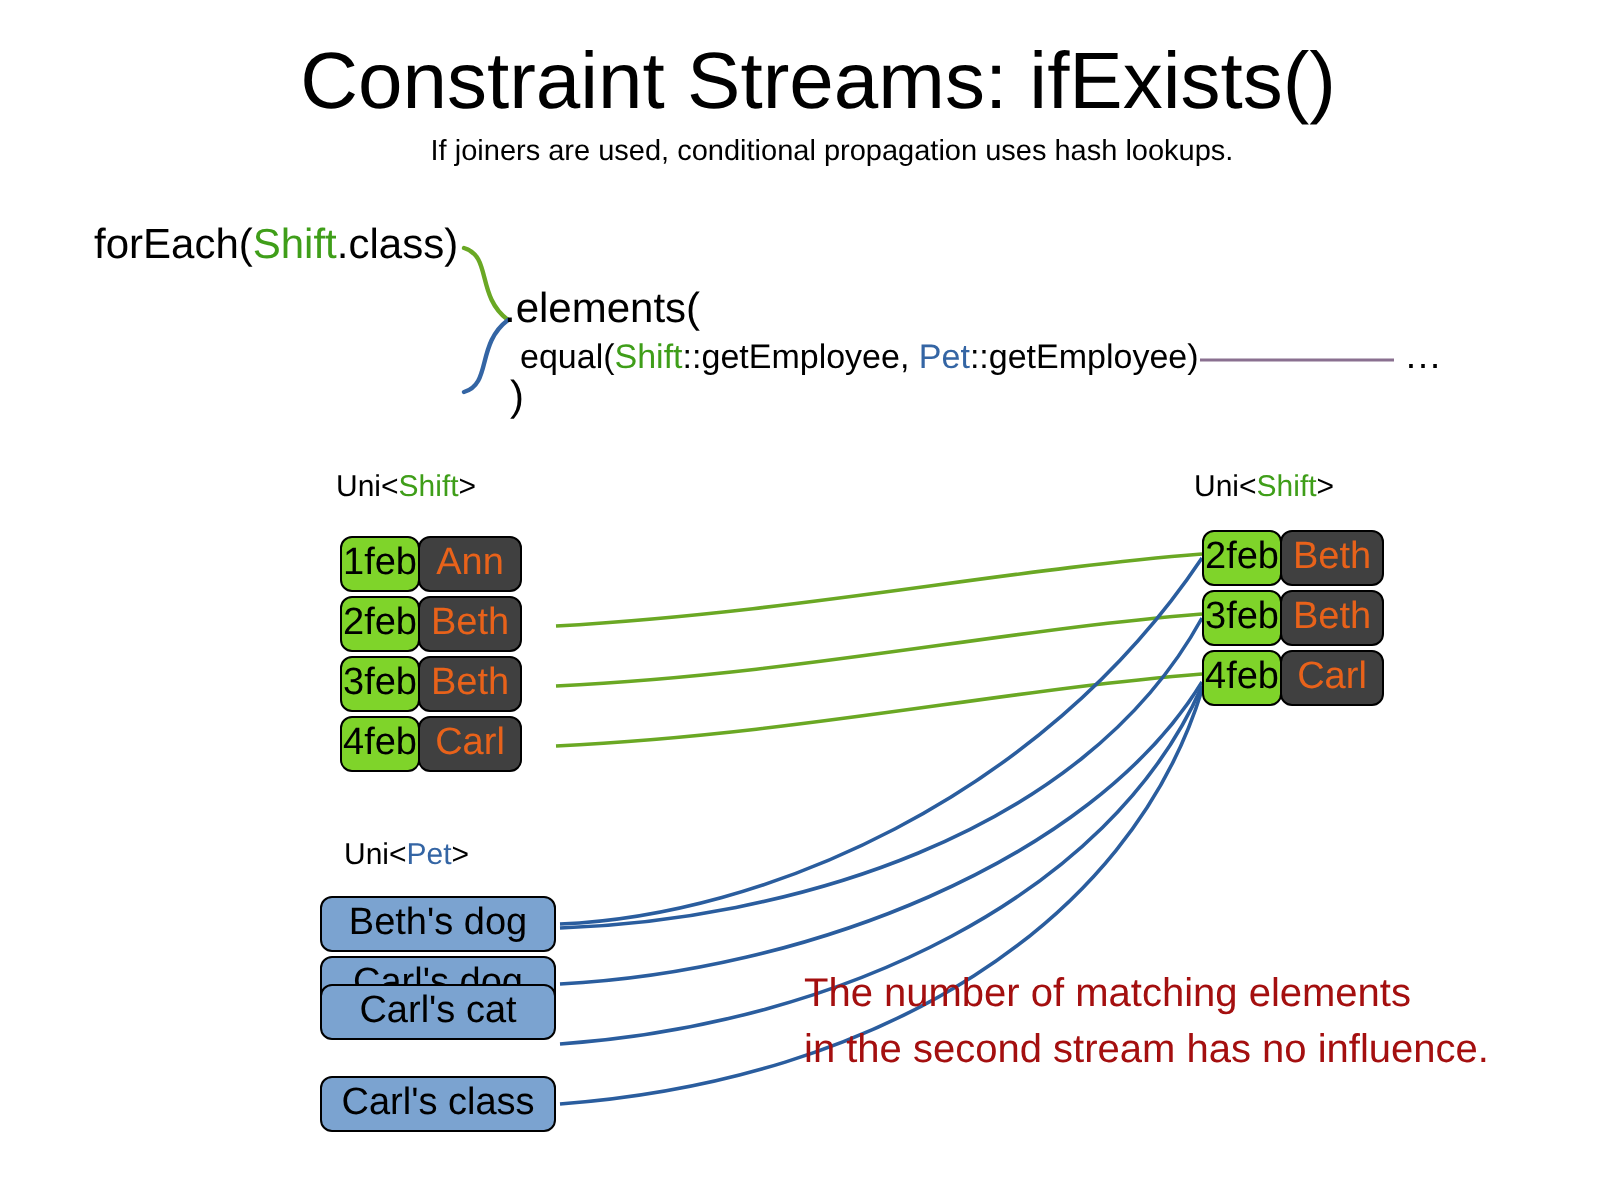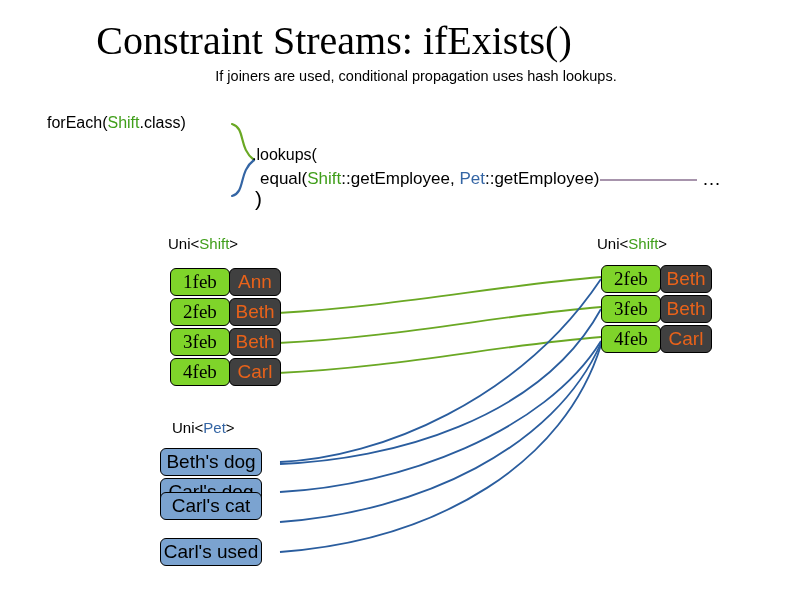--- a/index.html
+++ b/index.html
@@ -27,42 +27,41 @@
     width: 800px;
     height: 600px;
     pointer-events: none;
   }
 
   
   .title {
     position: absolute;
     left: 0; top: 18px;
     width: 668px;
-    text-align: center;
+    text-align: right;
     font-size: 40px;
     line-height: 46px;
     font-weight: normal;
     letter-spacing: 0px;
     color: #000;
-    font-family: Liberation Serif, serif;
   }
   .subtitle {
     position: absolute;
     left: 16px; top: 66px;
     width: 800px;
     text-align: center;
     font-size: 14.5px;
     line-height: 20px;
     color: #000;
   }
 
   
   .code-line {
     position: absolute;
-    font-size: 16px;
+    font-size: 21px;
     line-height: 25px;
     white-space: nowrap;
     color: #000;
   }
   .code-foreach-shift { left: 47px; top: 110px; }
   .code-foreach-pet   { left: 47px; top: 170px; }
   .code-ifexists      { left: 252px; top: 142px; }
   .code-equal {
     position: absolute;
     left: 260px; top: 170px;
@@ -117,35 +116,34 @@
     display: flex;
     align-items: center;
     justify-content: center;
     font-size: 19px;
     line-height: 19px;
     background: #7ed321;
   }
   .cell.date {
     background: #7fd42a;
     color: #000;
-    width: 60px;
+    width: 40px;
     padding-bottom: 1px;
-    font-family: Liberation Serif, serif;
   }
   .cell.name {
     background: #404040;
     color: #e8621a;
     width: 52px;
     margin-left: -1px;
     padding-bottom: 1px;
   }
   .cell.pet {
     background: #7ba3d0;
     color: #000;
-    width: 102px;
+    width: 118px;
     padding-bottom: 1px;
   }
 
   
   .note {
     position: absolute;
     left: 402px; top: 483px;
     font-size: 20px;
     line-height: 28px;
     color: #a40f0f;
@@ -182,21 +180,21 @@
   <div class="subtitle">If joiners are used, conditional propagation uses hash lookups.</div>
 
   <div class="code-line code-foreach-shift"><span>forEach(</span><span class="kw-shift">Shift</span><span>.class)</span></div>
 
 
   <svg style="position:absolute;left:228px;top:118px;width:36px;height:84px" viewBox="0 0 36 84">
     <path d="M4,6 C18,10 10,30 26,42" fill="none" stroke="#6aa824" stroke-width="2.2" stroke-linecap="round"></path>
     <path d="M4,78 C18,74 10,54 26,42" fill="none" stroke="#3465a4" stroke-width="2.2" stroke-linecap="round"></path>
   </svg>
 
-  <div class="code-line code-ifexists">.lookups(</div>
+  <div class="code-line code-ifexists">.elements(</div>
 
   <div class="code-equal"><span>equal(</span><span class="kw-shift">Shift</span><span>::getEmployee, </span><span class="kw-pet">Pet</span><span>::getEmployee)</span></div>
 
   <div class="code-close-paren">)</div>
   <div class="ellipsis">…</div>
 
   <div class="stream-label label-left-shift"><span>Uni&lt;</span><span class="kw-shift">Shift</span><span>&gt;</span></div>
 
   <div class="fact-table" style="left:170px;top:268px">
     <div class="fact-row" style="left:0;top:0">
@@ -240,18 +238,22 @@
     <div class="fact-row" style="left:0;top:0">
       <div class="cell pet">Beth's dog</div>
     </div>
     <div class="fact-row" style="left:0;top:30px">
       <div class="cell pet">Carl's dog</div>
     </div>
     <div class="fact-row" style="left:0;top:44px">
       <div class="cell pet">Carl's cat</div>
     </div>
     <div class="fact-row" style="left:0;top:90px">
-      <div class="cell pet">Carl's used</div>
-    </div>
-  </div>
-
+      <div class="cell pet">Carl's class</div>
+    </div>
+  </div>
+
+  <div class="note">
+    <div>The number of matching elements</div>
+    <div>in the second stream has no influence.</div>
+  </div>
 
 </div>
 
 </body></html>

